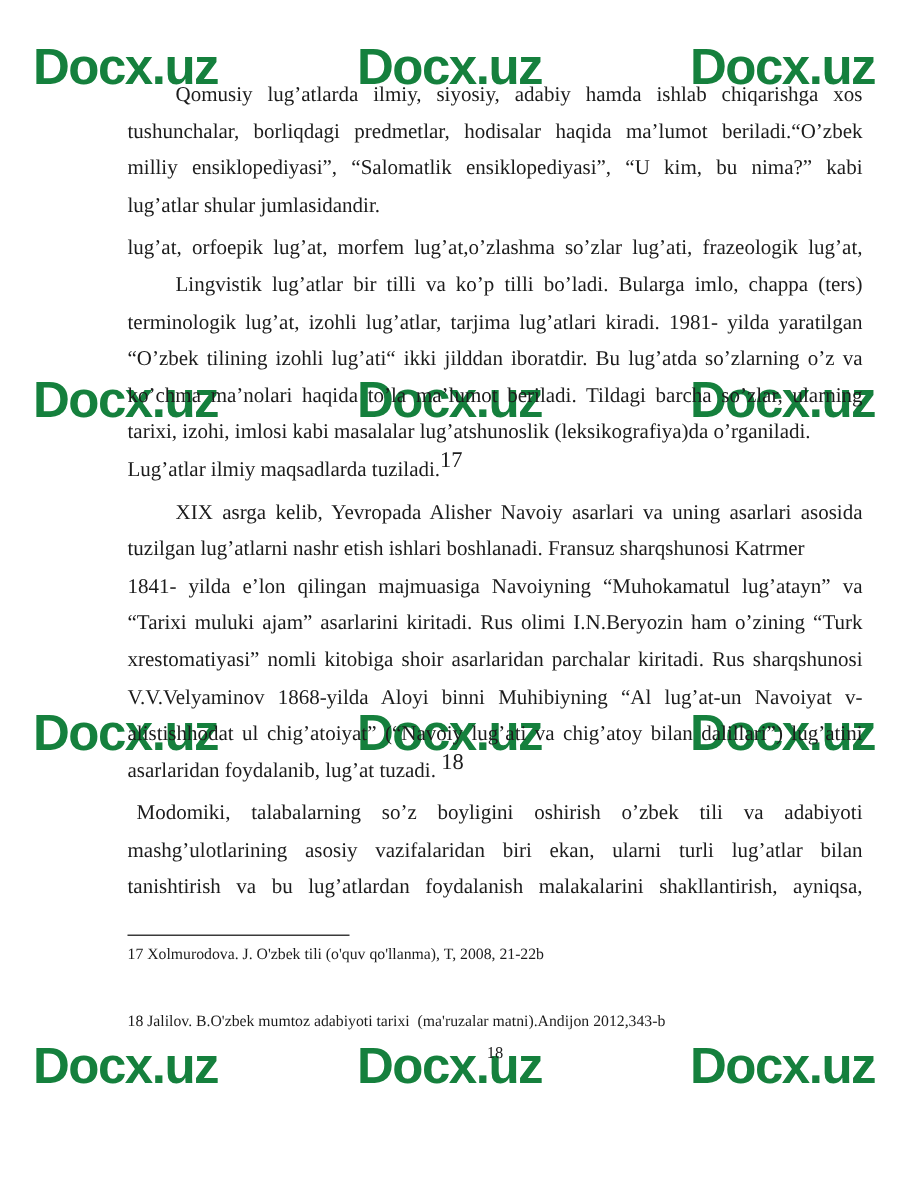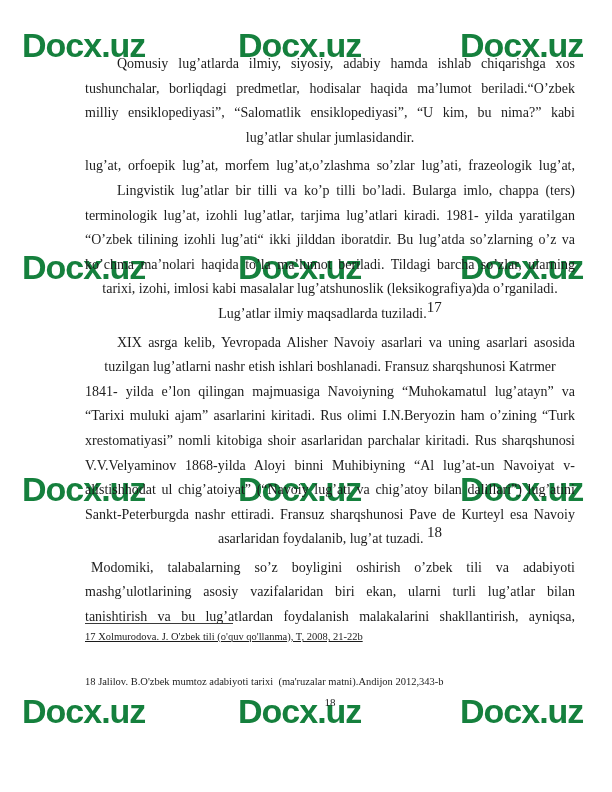--- a/index.html
+++ b/index.html
@@ -32,21 +32,21 @@
   .textblock{
     position:absolute;
     left:85px;top:52px;width:490px;
     z-index:1;
   }
   .para{margin:0;}
   .para + .para{margin-top:4px;}
   .line{
     font-size:14px;
     line-height:24.6px;
-    text-align:center;
+    text-align:left;
   }
   .j{
     text-align:justify;
     text-align-last:justify;
   }
   .ind32{text-indent:32px;font-family:Liberation Serif, serif;}
   .ind6{text-indent:6px;}
   .line sup{
     font-size:15px;
     line-height:0;
@@ -61,21 +61,21 @@
   }
   .fn-sep{
     width:148px;height:0;
     border-top:1.5px solid #3a3a3a;
   }
   .fn{
     font-size:10.5px;
     line-height:13px;
     white-space:pre-wrap;
   }
-  .fn17{margin-top:6px;text-decoration:underline;}
+  .fn17{margin-top:6px;}
   .fn18{margin-top:32px;}
 
   
   .pagenum{
     position:absolute;
     left:85px;top:696px;width:490px;
     text-align:center;
     font-size:11px;
     line-height:13px;
     z-index:1;
@@ -119,21 +119,20 @@
   </div>
 
   <div class="para">
     <div class="line j ind32">XIX asrga kelib, Yevropada Alisher Navoiy asarlari va uning asarlari asosida</div>
     <div class="line">tuzilgan lug’atlarni nashr etish ishlari boshlanadi. Fransuz sharqshunosi Katrmer</div>
     <div class="line j">1841- yilda e’lon qilingan majmuasiga Navoiyning “Muhokamatul lug’atayn” va</div>
     <div class="line j">“Tarixi muluki ajam” asarlarini kiritadi. Rus olimi I.N.Beryozin ham o’zining “Turk</div>
     <div class="line j">xrestomatiyasi” nomli kitobiga shoir asarlaridan parchalar kiritadi. Rus sharqshunosi</div>
     <div class="line j">V.V.Velyaminov 1868-yilda Aloyi binni Muhibiyning “Al lug’at-un Navoiyat v-</div>
     <div class="line j">alistishhodat ul chig’atoiyat” (“Navoiy lug’ati va chig’atoy bilan dalillari”) lug’atini</div>
-    <div class="line j">Sankt-Peterburgda nashr ettiradi. Fransuz sharqshunosi Pave de Kurteyl esa Navoiy</div>
     <div class="line">
       <span>asarlaridan foydalanib, lug’at tuzadi. </span><sup>18</sup>
     </div>
   </div>
 
   <div class="para">
     <div class="line j ind6">Modomiki, talabalarning so’z boyligini oshirish o’zbek tili va adabiyoti</div>
     <div class="line j">mashg’ulotlarining asosiy vazifalaridan biri ekan, ularni turli lug’atlar bilan</div>
     <div class="line j">tanishtirish va bu lug’atlardan foydalanish malakalarini shakllantirish, ayniqsa,</div>
   </div>

